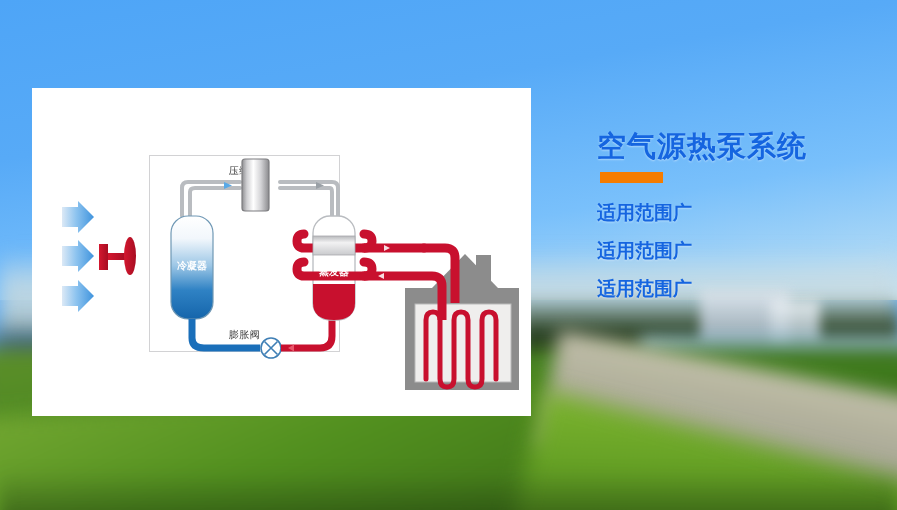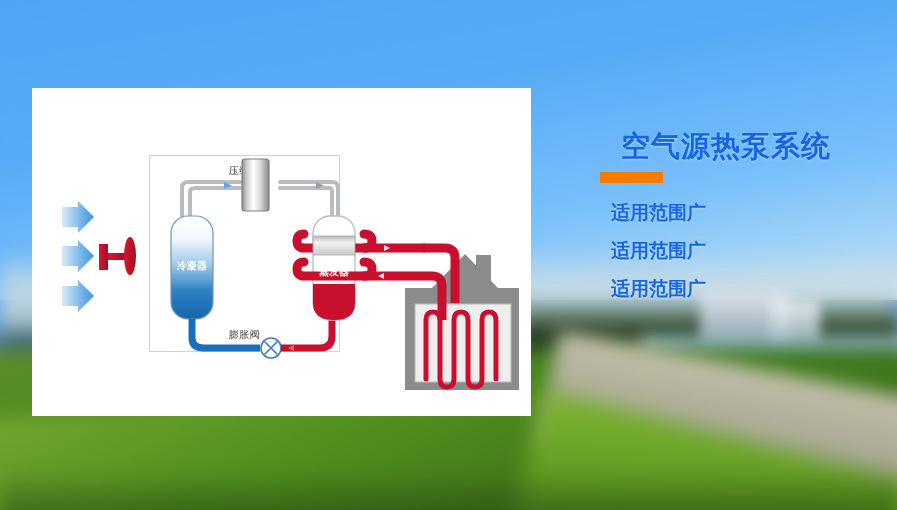--- a/index.html
+++ b/index.html
@@ -101,30 +101,30 @@
     font-size:10px;color:#3a3a3a;letter-spacing:.5px;
   }
   .lbl-comp{top:8px;}
   .lbl-valve{top:172px;}
 
   
   .diagram{position:absolute;left:0;top:0;width:499px;height:328px;}
 
   
   .title{
-    position:absolute;left:621px;top:127px;
+    position:absolute;left:597px;top:127px;
     font-size:29px;font-weight:bold;color:#1565e0;
     letter-spacing:1px;white-space:nowrap;
     text-shadow:0 1px 2px rgba(255,255,255,.45);
   }
   .accent-bar{
     position:absolute;left:600px;top:172px;width:63px;height:11px;
     background:#f57c00;
   }
-  .bullets{position:absolute;left:611px;top:203px;}
+  .bullets{position:absolute;left:597px;top:203px;}
   .bullet{
     font-size:19px;color:#1565e0;font-weight:bold;
     line-height:1;margin-bottom:19px;white-space:nowrap;
     text-shadow:0 1px 2px rgba(255,255,255,.4);
   }
 </style>
 </head>
 <body>
 
 <div id="stage">

